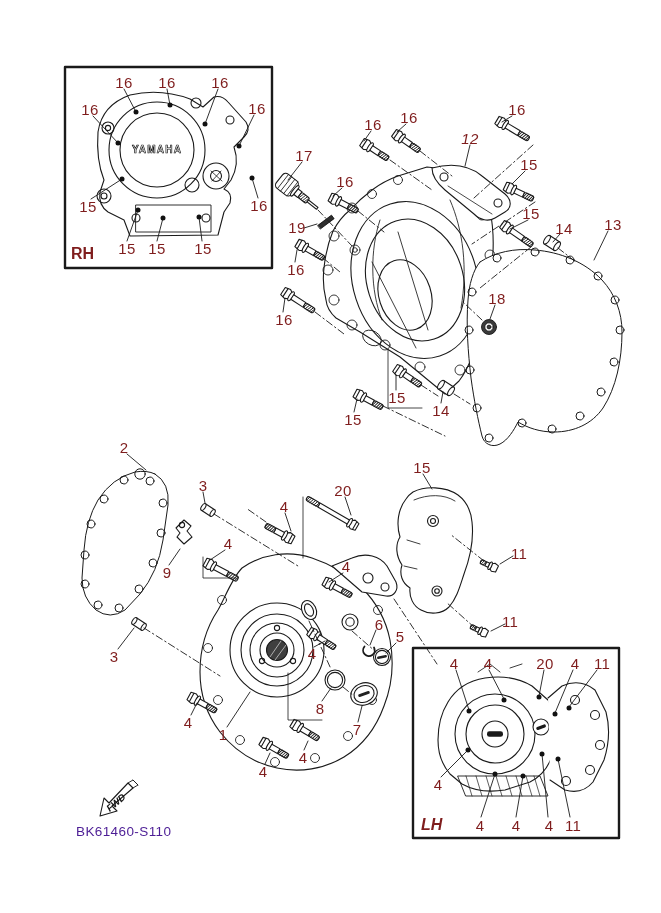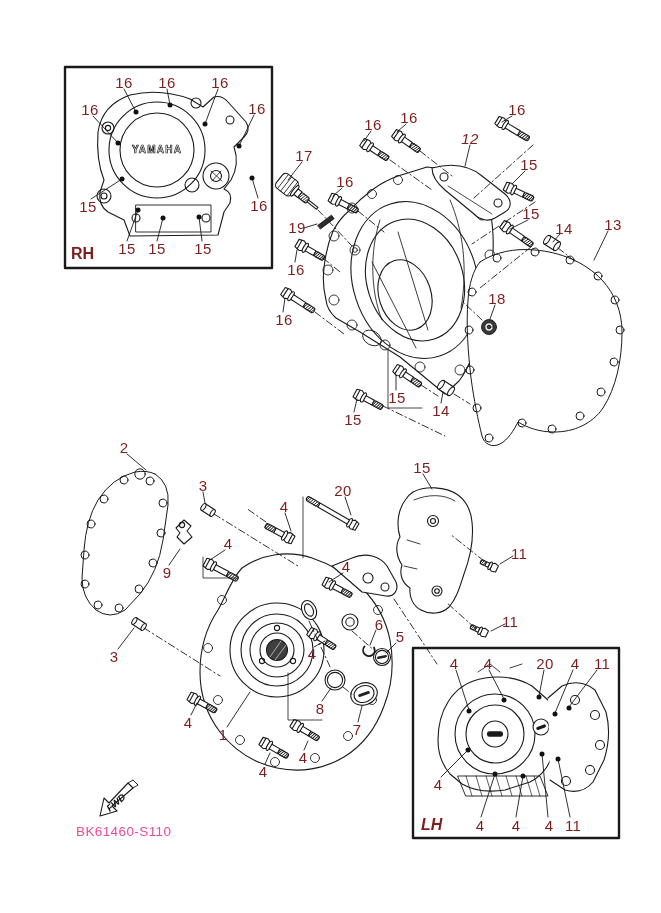--- a/index.html
+++ b/index.html
@@ -4,21 +4,21 @@
 <style>
   html,body{margin:0;padding:0;background:#fff;}
   #page{position:relative;width:661px;height:913px;background:#fff;overflow:hidden;
         font-family:"Liberation Sans",sans-serif;}
   #art{position:absolute;left:0;top:0;}
   #callout-layer{position:absolute;left:0;top:0;width:661px;height:913px;pointer-events:none;}
   .co{position:absolute;transform:translate(-50%,-50%);font:15px "Liberation Sans",sans-serif;
       color:#7f1d1d;letter-spacing:.3px;white-space:nowrap;}
   .tag{position:absolute;font:bold 16px "Liberation Sans",sans-serif;color:#7f1d1d;}
   .part-code{position:absolute;left:76px;top:824px;font:13.5px "Liberation Sans",sans-serif;
-      color:#ec4899;letter-spacing:.4px;}
+      color:#4c1d95;letter-spacing:.4px;}
 </style>
 </head>
 <body>
 
 <div id="page">
 
 <svg id="art" width="661" height="913" viewBox="0 0 661 913" stroke="#1a1a1a" fill="none" stroke-width="1.1" stroke-linecap="round" stroke-linejoin="round">
   <defs>
     <g id="b32">
       <path d="M0,-4.2 L5.5,-5.4 L8.5,-3.6 L8.5,3.6 L5.5,5.4 L0,4.2 Z" fill="#fff"></path>

